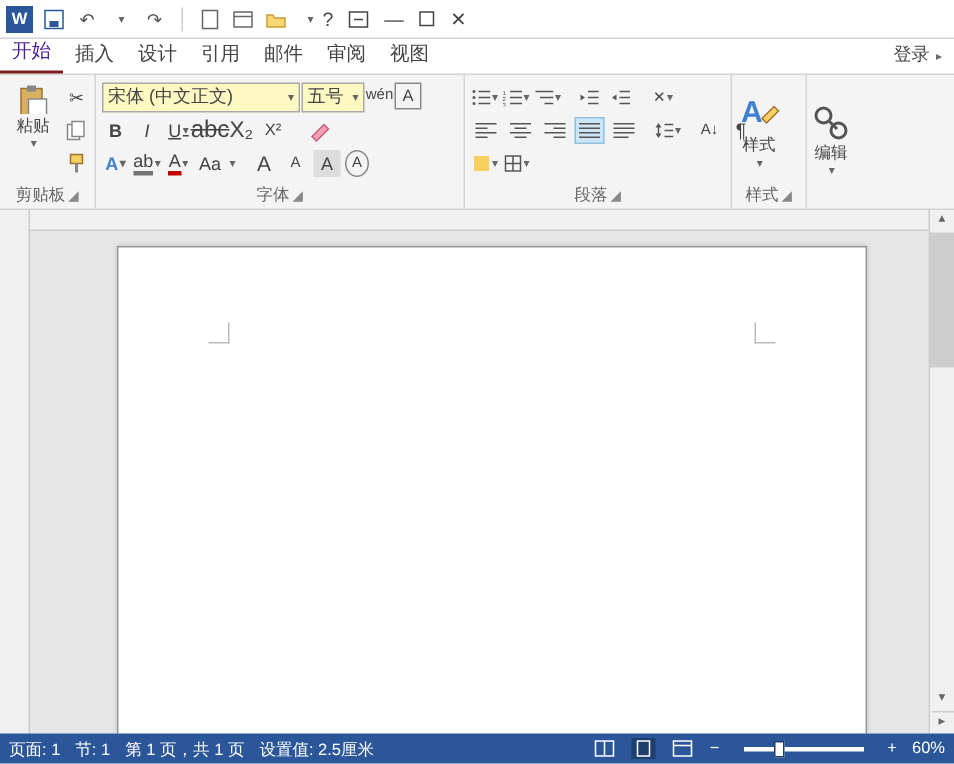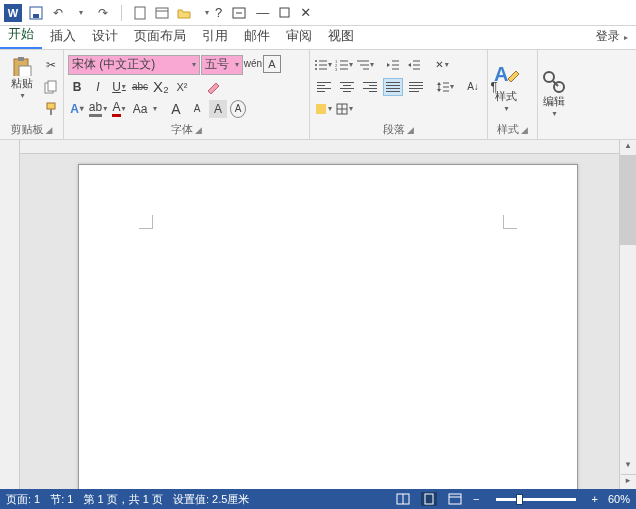--- a/index.html
+++ b/index.html
@@ -8,32 +8,32 @@
 .word-logo { width:18px; height:18px; background:#2b579a; color:#fff; font-size:11px; font-weight:bold; display:flex; align-items:center; justify-content:center; margin-right:6px; }
 .qat { display:flex; gap:6px; align-items:center; }
 .qat-item { width:16px; height:16px; display:flex; align-items:center; justify-content:center; cursor:pointer; color:#555; }
 .qat-sep { width:1px; height:16px; background:#ccc; margin:0 4px; }
 .title-center { flex:1; text-align:center; font-size:12px; color:#444; }
 .win-controls { display:flex; gap:10px; align-items:center; margin-right:4px; }
 .win-controls span { cursor:pointer; color:#444; font-size:13px; }
 .tabs { height:24px; background:#fff; display:flex; align-items:flex-end; border-bottom:1px solid #d4d4d4; }
 .tab-file { background:#2b579a; color:#fff; padding:4px 14px; font-size:13px; cursor:pointer; }
 .tab { padding:4px 8px; font-size:13px; color:#444; cursor:pointer; }
-.tab.active { color:#14532d; border-bottom:2px solid #3b82f6; }
+.tab.active { color:#4c1d95; border-bottom:2px solid #7f1d1d; }
 .tab-right { margin-left:auto; padding:4px 8px; font-size:12px; color:#444; cursor:pointer; }
 .ribbon { height:90px; background:#f4f4f4; border-bottom:1px solid #d4d4d4; display:flex; }
 .group { border-right:1px solid #d4d4d4; padding:2px 4px 0 4px; display:flex; flex-direction:column; }
 .group-body { flex:1; display:flex; align-items:center; }
 .group-label { text-align:center; font-size:11px; color:#666; padding:1px 0 2px; display:flex; justify-content:center; align-items:center; gap:2px; }
 .dlg-launch { font-size:9px; color:#888; }
 .paste-big { width:36px; height:44px; display:flex; flex-direction:column; align-items:center; justify-content:center; cursor:pointer; }
 .clip-side { display:flex; flex-direction:column; gap:4px; margin-left:2px; }
 .font-body { display:flex; flex-direction:column; gap:2px; }
 .font-row1 { display:flex; gap:1px; }
-.font-sel { border:1px solid #aaa; background:#f9a8d4; font-size:12px; height:20px; display:flex; align-items:center; padding:0 3px; }
+.font-sel { border:1px solid #aaa; background:#fef9c3; font-size:12px; height:20px; display:flex; align-items:center; padding:0 3px; }
 .font-row { display:flex; gap:3px; align-items:center; height:20px; }
 .ico { width:18px; height:18px; display:flex; align-items:center; justify-content:center; font-size:12px; cursor:pointer; }
 .para-body { display:flex; flex-direction:column; gap:2px; }
 .align-btn { width:20px; height:18px; display:flex; flex-direction:column; justify-content:center; gap:2px; padding:0 2px; cursor:pointer; border:1px solid transparent; }
 .align-btn span { height:1px; background:#555; }
 .align-btn.sel { background:#cde6f7; border-color:#92c0e0; }
 .styles-body { display:flex; flex-direction:column; align-items:center; justify-content:center; }
 .doc-area { position:absolute; top:140px; left:0; right:0; bottom:20px; background:#e6e6e6; display:flex; }
 .ruler { width:20px; background:#f0f0f0; border-right:1px solid #ccc; }
 .page { margin:10px auto 0; width:500px; height:700px; background:#fff; border:1px solid #999; position:relative; box-shadow:0 0 3px rgba(0,0,0,.2); }
@@ -102,21 +102,20 @@
         </svg>
       </span>
     <span>✕</span>
   </div>
 </div>
 
 <div class="tabs">
   <div class="tab active">开始</div>
   <div class="tab">插入</div>
   <div class="tab">设计</div>
-  <div class="tab">页面布局</div>
   <div class="tab">引用</div>
   <div class="tab">邮件</div>
   <div class="tab">审阅</div>
   <div class="tab">视图</div>
   <div class="tab-right"><span>登录</span> <span class="dd">▸</span></div>
 </div>
 
 <div class="ribbon">
 
   <div class="group" style="width:64px;">
@@ -169,21 +168,21 @@
           <span class="ico" style="font-size:10px;">wén<br></span>
           <span class="ico" style="border:1px solid #888;font-size:11px;">A</span>
         </div>
         <div class="font-row">
           <span class="ico" style="font-weight:bold;">B</span>
           <span class="ico" style="font-style:italic;">I</span>
           <span class="ico" style="text-decoration:underline;">
               <span>U</span>
               <span class="dd">▾</span>
             </span>
-          <span class="ico" style="text-decoration:line-through;font-size:10px;">abc</span>
+          <span class="ico" style="text-decoration:line-through;font-size:16px;">abc</span>
           <span class="ico" style="font-size:15px;">X₂</span>
           <span class="ico" style="font-size:11px;">X²</span>
           <span style="width:8px;"></span>
           <span class="ico">
               <svg width="16" height="16">
                 <path d="M2 12 L10 4 L13 7 L5 15z" fill="#f4a0b0" stroke="#c06080"></path>
               </svg>
             </span>
         </div>
         <div class="font-row">

